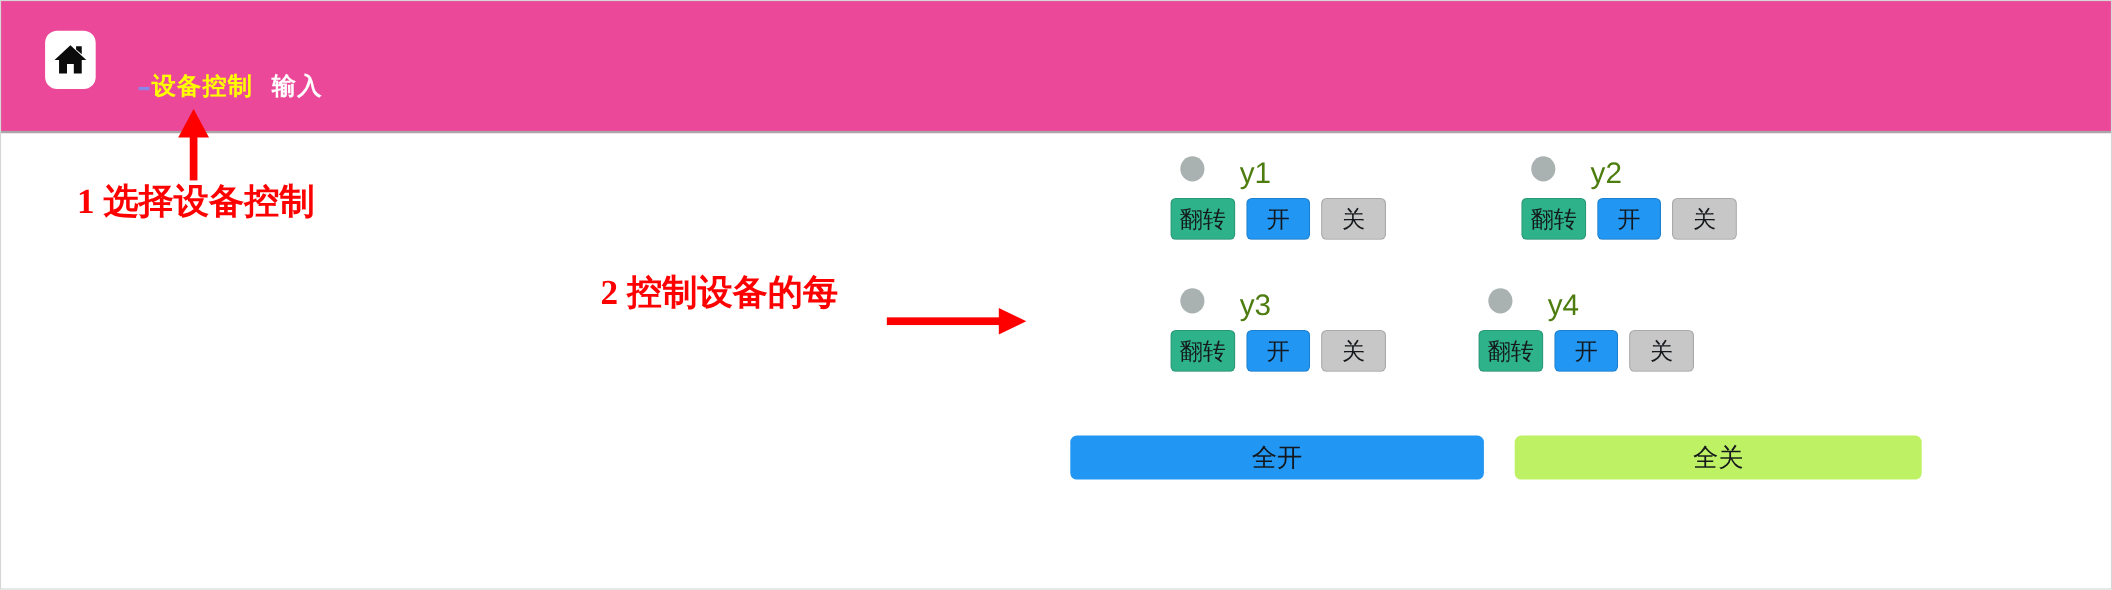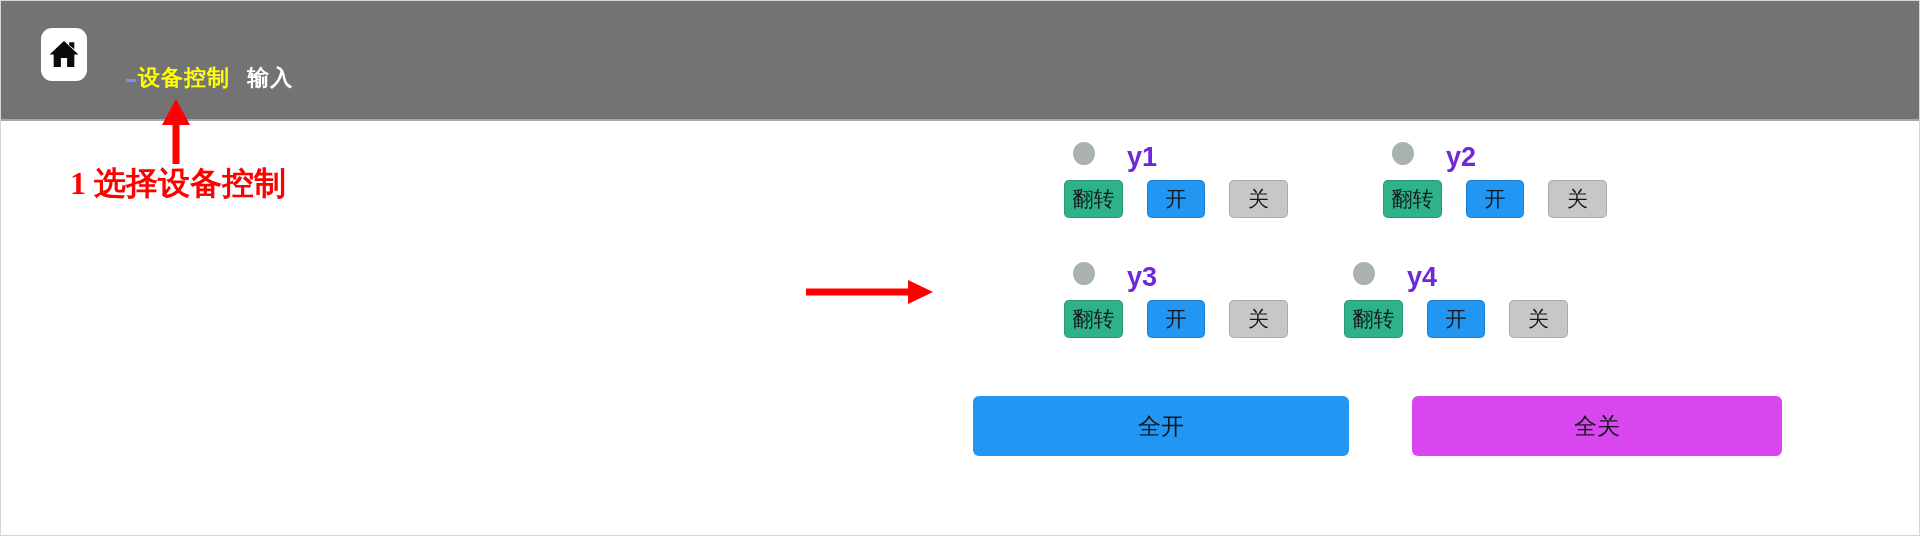--- a/index.html
+++ b/index.html
@@ -6,21 +6,21 @@
   body{
     width:1920px;height:536px;position:relative;overflow:hidden;
     background:#ffffff;
     font-family:"Liberation Sans","DejaVu Sans",sans-serif;
   }
   .frame{position:absolute;inset:0;border:1px solid #d6d6d6;pointer-events:none;z-index:50;}
 
   
   .header{
     position:absolute;left:0;top:0;width:1920px;height:121px;
-    background:#737373;border-bottom:2px solid #a8a8a8;box-sizing:border-box;
+    background:#ec4899;border-bottom:2px solid #a8a8a8;box-sizing:border-box;
   }
   .home-btn{
     position:absolute;left:41px;top:28px;width:46px;height:53px;
     background:#ffffff;border-radius:11px;border:none;
     display:flex;align-items:center;justify-content:center;cursor:pointer;
   }
   .home-btn svg{display:block;}
   .nav{
     position:absolute;left:138px;top:63px;font-size:22px;font-weight:600;
     letter-spacing:1px;white-space:nowrap;
@@ -48,39 +48,38 @@
   .ch-1{left:1064px;top:142px;}
   .ch-2{left:1383px;top:142px;}
   .ch-3{left:1064px;top:262px;}
   .ch-4{left:1344px;top:262px;}
   .indicator{
     position:absolute;left:9px;top:0;width:22px;height:23px;border-radius:50%;
     background:#a9b2b0;
   }
   .ch-label{
     position:absolute;left:63px;top:2px;font-size:27px;line-height:27px;
-    color:#6d28d9;
-    font-weight:bold;
+    color:#4d7c0f;
   }
-  .btn-row{position:absolute;left:0;top:38px;display:flex;gap:24px;}
+  .btn-row{position:absolute;left:0;top:38px;display:flex;gap:10px;}
   .btn{
     height:38px;border:1px solid rgba(0,0,0,0.15);border-radius:5px;
     font-size:21px;color:#14181c;cursor:pointer;padding:0;box-sizing:border-box;
     font-family:inherit;display:flex;align-items:center;justify-content:center;
   }
   .btn-toggle{width:59px;background:#2eb28a;}
   .btn-on{width:58px;background:#2196f3;}
   .btn-off{width:59px;background:#c7c7c7;}
 
   .big-btn{
-    position:absolute;top:396px;height:60px;border:none;border-radius:6px;
+    position:absolute;top:396px;height:40px;border:none;border-radius:6px;
     font-size:23px;color:#14181c;cursor:pointer;font-family:Liberation Serif, serif;
   }
   .big-on{left:973px;width:376px;background:#2196f3;}
-  .big-off{left:1377px;width:370px;background:#d946ef;margin-left:35px;}
+  .big-off{left:1377px;width:370px;background:#bef264;}
 </style>
 </head>
 <body>
 
 <div class="frame"></div>
 
 <div class="header">
   <button class="home-btn">
     <span>
       <svg width="34" height="33" viewBox="0 0 32 32">
@@ -96,20 +95,21 @@
   </div>
 </div>
 
 <div class="anno anno1">1 选择设备控制</div>
 <svg class="arrow" style="left:160px;top:99px;" width="32" height="66" viewBox="0 0 32 66">
   <polygon points="16,0 30,26 2,26" fill="#ff0000"></polygon>
   <rect x="12.5" y="24" width="7" height="41" fill="#ff0000"></rect>
 </svg>
 
 <div class="anno anno2">
+  <div class="l1">2 控制设备的每</div>
 </div>
 <svg class="arrow" style="left:806px;top:279px;" width="128" height="26" viewBox="0 0 128 26">
   <rect x="0" y="9.5" width="104" height="7" fill="#ff0000"></rect>
   <polygon points="102,1 127,13 102,25" fill="#ff0000"></polygon>
 </svg>
 
 <div class="channel ch-1">
   <span class="indicator"></span>
   <span class="ch-label">y1</span>
   <div class="btn-row">

